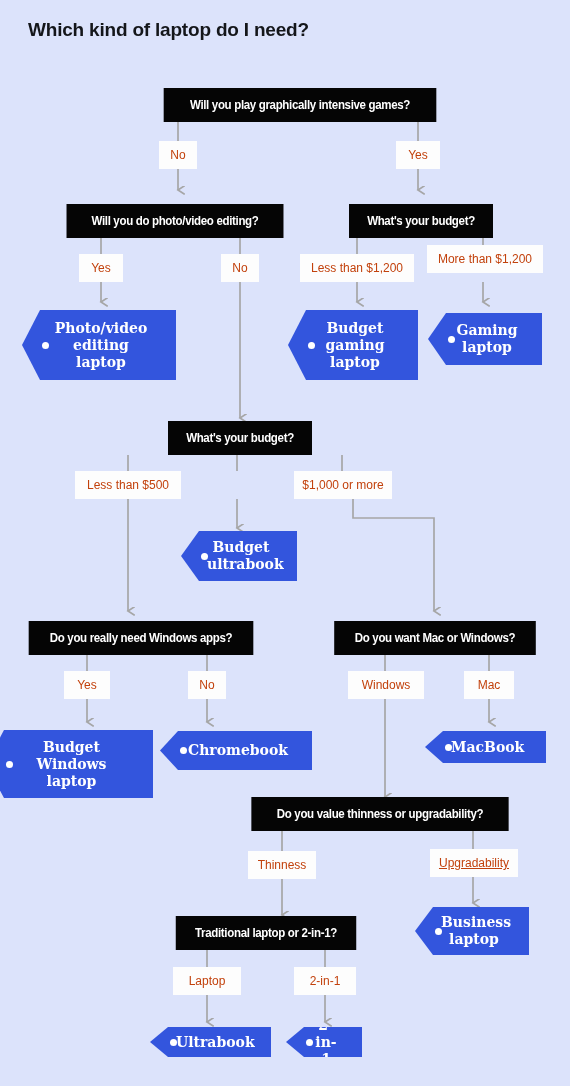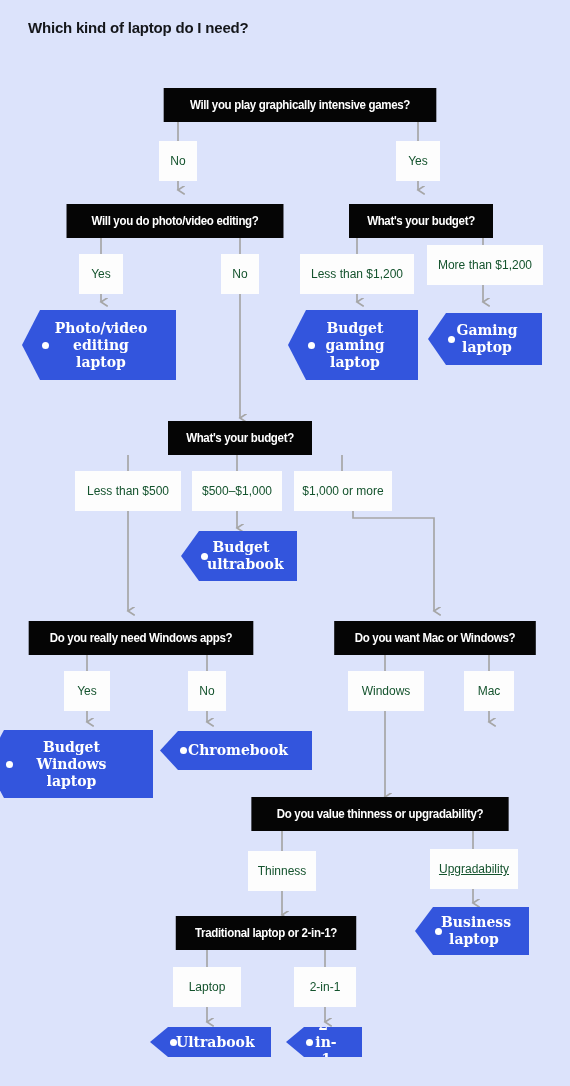--- a/index.html
+++ b/index.html
@@ -17,21 +17,21 @@
     position: relative;
     width: 570px;
     height: 1086px;
     background: #dce3fb;
   }
   #title {
     position: absolute;
     left: 28px;
     top: 19px;
     font-family: "Liberation Sans", sans-serif;
-    font-size: 15px;
+    font-size: 19px;
     font-weight: bold;
     color: #14161a;
     letter-spacing: -0.2px;
     white-space: nowrap;
   }
   
   #wires {
     position: absolute;
     left: 0; top: 0;
     width: 570px;
@@ -53,31 +53,31 @@
     text-align: center;
     box-sizing: border-box;
     white-space: nowrap;
     height: 34px;
     transform: scaleX(0.96);
   }
   
   .abox {
     position: absolute;
     background: #fdfdfd;
-    color: #14532d;
+    color: #c2410c;
     font-family: "Liberation Sans", sans-serif;
     font-size: 12px;
     font-weight: normal;
     display: flex;
     align-items: center;
     justify-content: center;
     text-align: center;
     box-sizing: border-box;
     white-space: nowrap;
-    height: 40px;
+    height: 28px;
   }
   
   .tag {
     position: absolute;
     background: #3355dd;
     color: #ffffff;
     font-family: "DejaVu Serif", "Liberation Serif", serif;
     font-weight: bold;
     font-size: 14px;
     line-height: 17px;
@@ -185,21 +185,20 @@
   <div class="abox" style="left:159px; top:141px; width:38px;">No</div>
   <div class="abox" style="left:396px; top:141px; width:44px;">Yes</div>
 
   <div class="abox" style="left:79px; top:254px; width:44px;">Yes</div>
   <div class="abox" style="left:221px; top:254px; width:38px;">No</div>
 
   <div class="abox" style="left:300px; top:254px; width:114px;">Less than $1,200</div>
   <div class="abox" style="left:427px; top:245px; width:116px;">More than $1,200</div>
 
   <div class="abox" style="left:75px; top:471px; width:106px;text-align:right;">Less than $500</div>
-  <div class="abox" style="left:192px; top:471px; width:90px;">$500–$1,000</div>
   <div class="abox" style="left:294px; top:471px; width:98px;">$1,000 or more</div>
 
   <div class="abox" style="left:64px; top:671px; width:46px;">Yes</div>
   <div class="abox" style="left:188px; top:671px; width:38px;">No</div>
 
   <div class="abox" style="left:348px; top:671px; width:76px;">Windows</div>
   <div class="abox" style="left:464px; top:671px; width:50px;">Mac</div>
 
   <div class="abox" style="left:248px; top:851px; width:68px;">Thinness</div>
   <div class="abox" style="left:430px; top:849px; width:88px;text-decoration:underline;">Upgradability</div>
@@ -238,20 +237,24 @@
     <span class="tlabel">Budget
 Windows
 laptop</span>
   </div>
 
   <div class="tag" style="left:160px; top:731px; width:152px; height:39px;">
     <span class="dot"></span>
     <span class="tlabel">Chromebook</span>
   </div>
 
+  <div class="tag" style="left:425px; top:731px; width:121px; height:32px;">
+    <span class="dot"></span>
+    <span class="tlabel">MacBook</span>
+  </div>
 
   <div class="tag" style="left:415px; top:907px; width:114px; height:48px;">
     <span class="dot"></span>
     <span class="tlabel">Business
 laptop</span>
   </div>
 
   <div class="tag" style="left:150px; top:1027px; width:121px; height:30px;">
     <span class="dot"></span>
     <span class="tlabel">Ultrabook</span>

